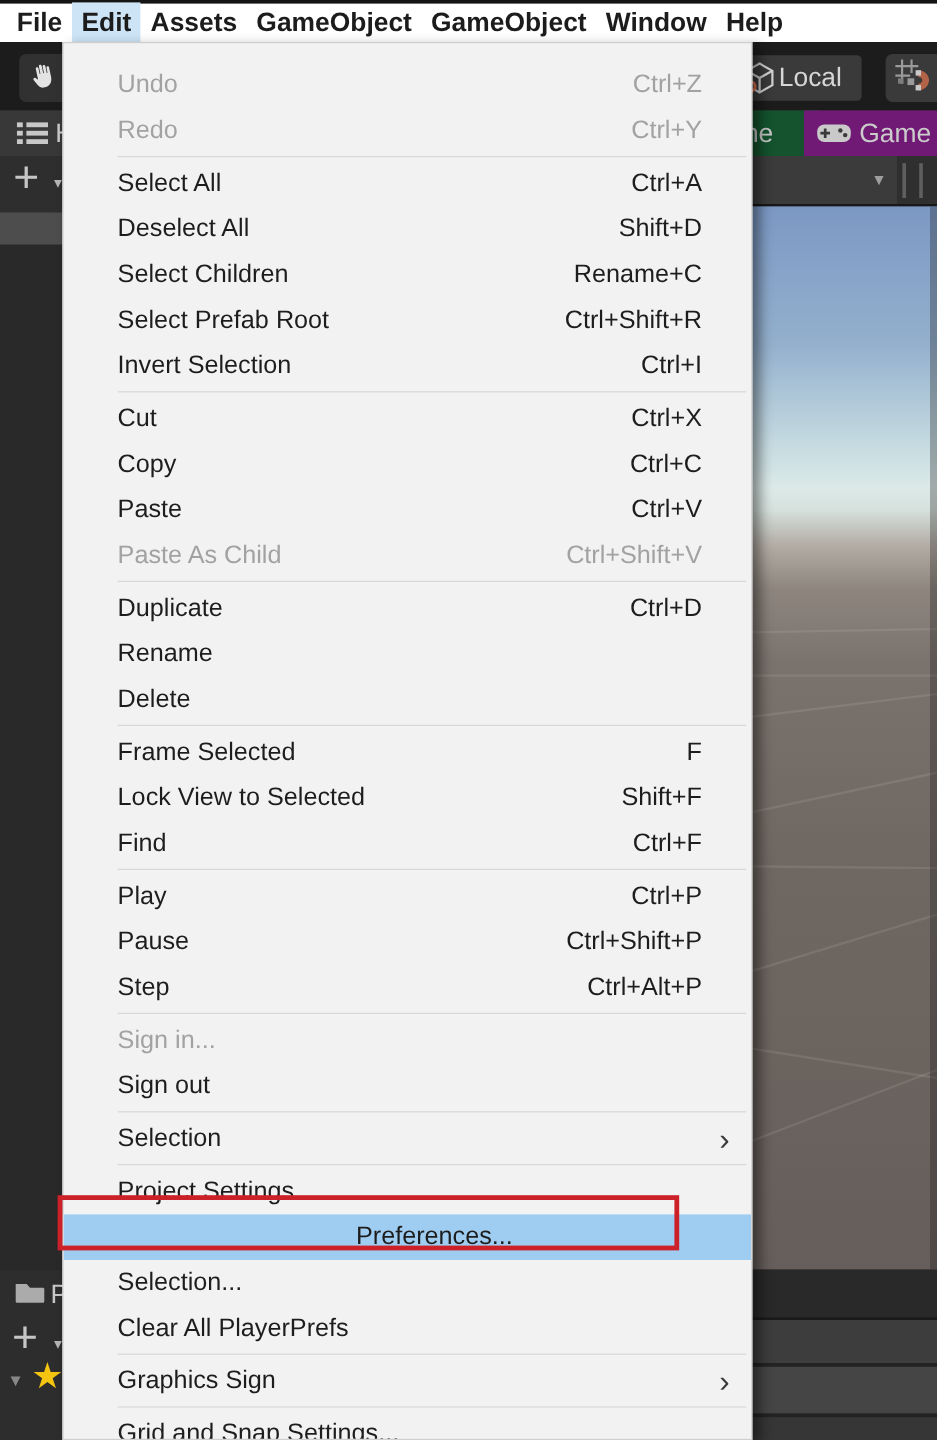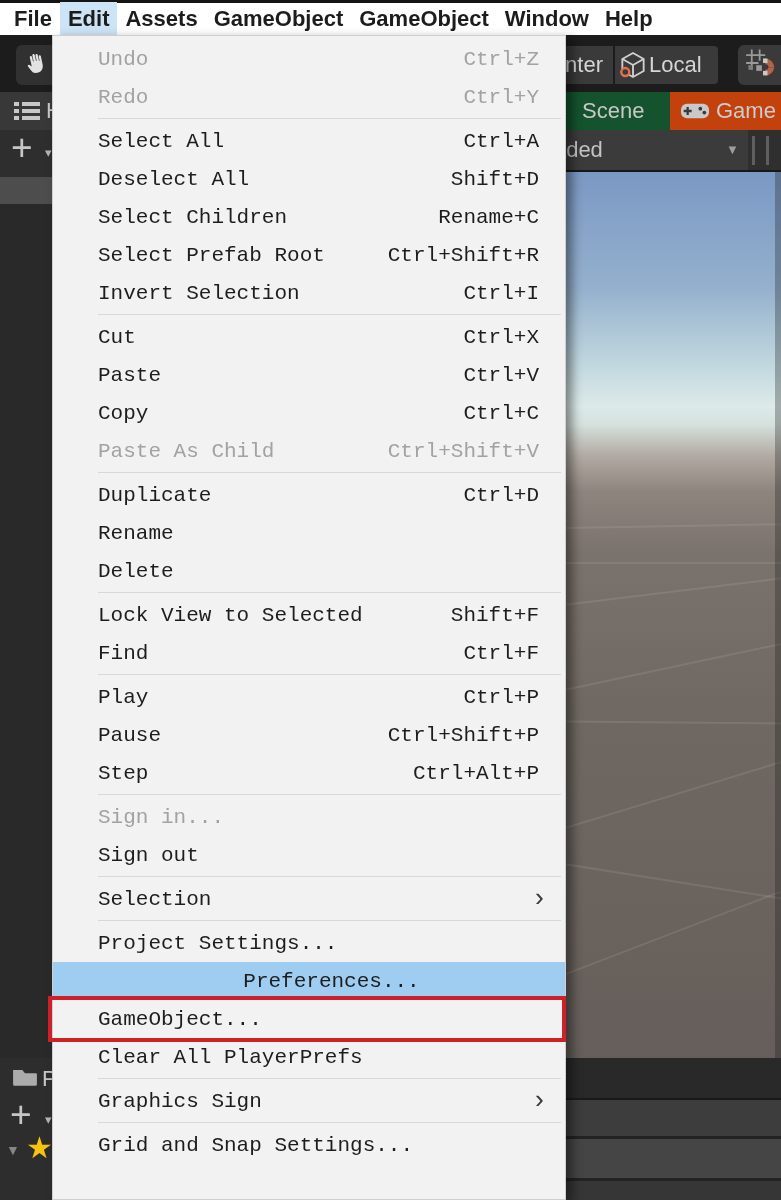--- a/index.html
+++ b/index.html
@@ -24,21 +24,21 @@
   #snap-btn { position:absolute; left:738px; top:10px; width:50px; height:40px; background:#3a3a3a; border-radius:6px;
     display:flex; align-items:center; justify-content:center; }
 
   
   #tabrow { position:absolute; left:0; top:92px; width:781px; height:38px; background:#242424; }
   #hierarchy-tab { position:absolute; left:0; top:0; width:62px; height:38px; background:#383838;
     display:flex; align-items:center; overflow:hidden; }
   #hierarchy-tab .tab-label { font-size:22px; color:#c8c8c8; margin-left:4px; white-space:nowrap; }
   #scene-tab { position:absolute; left:559px; top:0; width:123px; height:38px; background:#14532d;
     display:flex; align-items:center; padding-left:23px; font-size:22px; color:#c8c8c8; }
-  #game-tab { position:absolute; left:670px; top:0; width:111px; height:38px; background:#c2410c;
+  #game-tab { position:absolute; left:670px; top:0; width:111px; height:38px; background:#701a75;
     display:flex; align-items:center; padding-left:10px; font-size:22px; color:#cccccc; gap:6px;text-align:center; }
 
   
   #scene-toolbar { position:absolute; left:460px; top:130px; width:288px; height:42px; background:#3b3b3b;
     border-bottom:2px solid #171717; }
   #drawmode-label { position:absolute; left:67px; top:7px; font-size:22px; color:#c3c3c3; white-space:nowrap; }
   #drawmode-arrow { position:absolute; left:266px; top:12px; font-size:13px; color:#9e9e9e; }
   #scene-toolbar-right { position:absolute; left:748px; top:130px; width:33px; height:42px; background:#2f2f2f;
     border-bottom:2px solid #171717; }
   #scene-toolbar-right .vbar { position:absolute; top:6px; width:3px; height:29px; background:#5f5f5f; }
@@ -61,26 +61,26 @@
     background:linear-gradient(180deg,#7b98c4 0%,#94b0cd 13%,#c3d9e0 22%,#dceae8 26.5%,#d6e1dd 28.5%,
       #b2aba3 32%,#8d857e 36%,#7a726c 43%,#6f6862 62%,#655e5a 100%); }
   .gridline { position:absolute; left:-30%; width:160%; height:2px; background:rgba(214,205,196,0.14); }
   #scene-edge { position:absolute; right:0; top:0; width:6px; height:886px; background:rgba(25,25,25,0.30); }
 
   
   #bottom-bands { position:absolute; left:460px; top:1058px; width:321px; height:142px; }
   .band { width:100%; }
 
   
-  #edit-menu { position:absolute; left:52px; top:35px; width:514px; height:1165px; background:#f2f2f2;
-    border:1px solid #cfcfcf; padding-top:4px; overflow:hidden; z-index:10;
-    box-shadow:6px 4px 10px rgba(0,0,0,0.45);font-family:Liberation Mono, monospace; }
+  #edit-menu { position:absolute; left:52px; top:35px; width:575px; height:1165px; background:#f2f2f2;
+    border:1px solid #cfcfcf; padding-top:16px; overflow:hidden; z-index:10;
+    box-shadow:6px 4px 10px rgba(0,0,0,0.45); }
   .menu-item { height:38px; display:flex; align-items:center; font-size:21px; color:#1d1d1d; }
   .menu-item .mi-label { margin-left:45px; white-space:nowrap; }
-  .menu-item .mi-shortcut { margin-left:auto; margin-right:26px; white-space:nowrap; }
+  .menu-item .mi-shortcut { margin-left:auto; margin-right:41px; white-space:nowrap; }
   .menu-item .mi-chevron { margin-left:auto; margin-right:18px; font-size:26px; color:#3a3a3a; line-height:20px; }
   .menu-item.disabled { color:#a2a2a2; }
   .menu-item.highlighted { background:var(--menu-highlight,#9fcdf2);justify-content:center; }
   .menu-sep { height:1px; background:#d8d8d8; margin:2px 4px 3px 45px; }
 
   
   #annotation-box { position:absolute; left:48px; top:996px; width:518px; height:46px;
     border:4px solid var(--annotation-red,#cd2129); z-index:20; }
 </style>
 </head>
@@ -246,44 +246,48 @@
       <div class="menu-item">
         <span class="mi-label">Invert Selection</span>
         <span class="mi-shortcut">Ctrl+I</span>
       </div>
       <div class="menu-sep"></div>
       <div class="menu-item">
         <span class="mi-label">Cut</span>
         <span class="mi-shortcut">Ctrl+X</span>
       </div>
       <div class="menu-item">
+        <span class="mi-label">Copy</span>
+        <span class="mi-shortcut">Ctrl+C</span>
+      </div>
+      <div class="menu-item">
         <span class="mi-label">Paste</span>
         <span class="mi-shortcut">Ctrl+V</span>
-      </div>
-      <div class="menu-item">
-        <span class="mi-label">Copy</span>
-        <span class="mi-shortcut">Ctrl+C</span>
       </div>
       <div class="menu-item disabled">
         <span class="mi-label">Paste As Child</span>
         <span class="mi-shortcut">Ctrl+Shift+V</span>
       </div>
       <div class="menu-sep"></div>
       <div class="menu-item">
         <span class="mi-label">Duplicate</span>
         <span class="mi-shortcut">Ctrl+D</span>
       </div>
       <div class="menu-item">
         <span class="mi-label">Rename</span>
       </div>
       <div class="menu-item">
         <span class="mi-label">Delete</span>
       </div>
       <div class="menu-sep"></div>
       <div class="menu-item">
+        <span class="mi-label">Frame Selected</span>
+        <span class="mi-shortcut">F</span>
+      </div>
+      <div class="menu-item">
         <span class="mi-label">Lock View to Selected</span>
         <span class="mi-shortcut">Shift+F</span>
       </div>
       <div class="menu-item">
         <span class="mi-label">Find</span>
         <span class="mi-shortcut">Ctrl+F</span>
       </div>
       <div class="menu-sep"></div>
       <div class="menu-item">
         <span class="mi-label">Play</span>
@@ -310,21 +314,21 @@
         <span class="mi-chevron">›</span>
       </div>
       <div class="menu-sep"></div>
       <div class="menu-item">
         <span class="mi-label">Project Settings...</span>
       </div>
       <div class="menu-item highlighted">
         <span class="mi-label">Preferences...</span>
       </div>
       <div class="menu-item">
-        <span class="mi-label">GameObject...</span>
+        <span class="mi-label">Selection...</span>
       </div>
       <div class="menu-item">
         <span class="mi-label">Clear All PlayerPrefs</span>
       </div>
       <div class="menu-sep"></div>
       <div class="menu-item">
         <span class="mi-label">Graphics Sign</span>
         <span class="mi-chevron">›</span>
       </div>
       <div class="menu-sep"></div>

